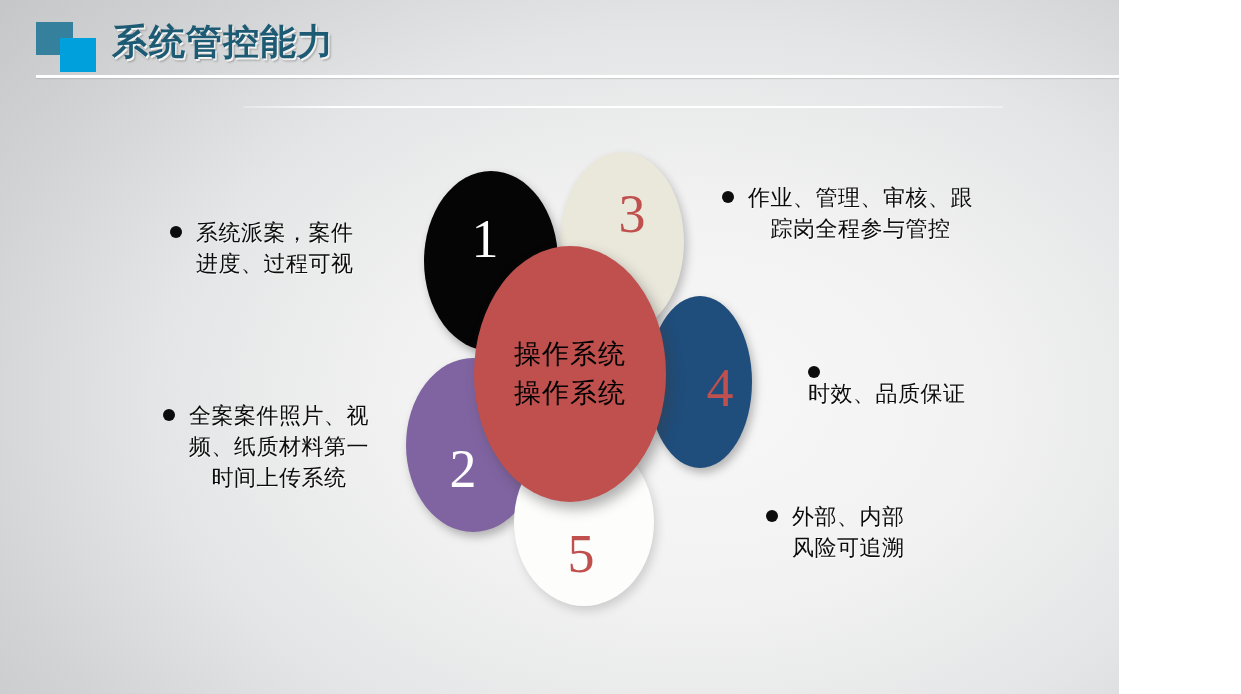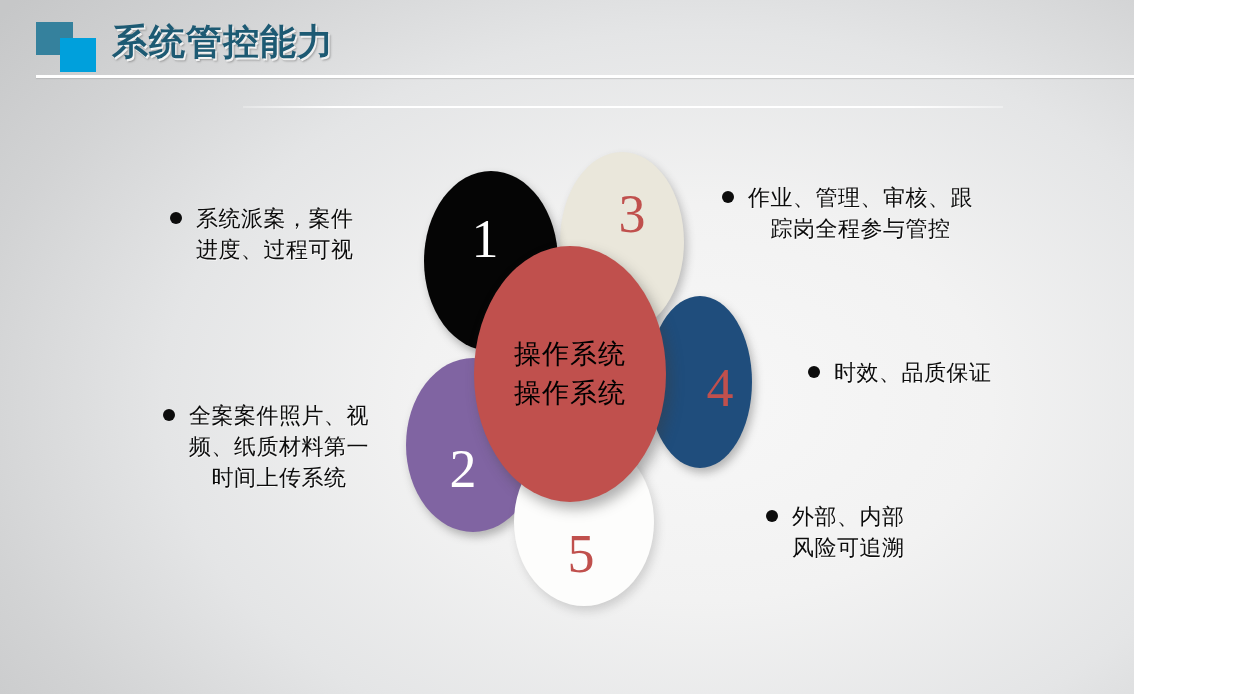--- a/index.html
+++ b/index.html
@@ -9,21 +9,20 @@
     width: 1241px; height: 694px;
     overflow: hidden;
     font-family: "Liberation Sans", "DejaVu Sans", sans-serif;
   }
   #slide {
     position: relative;
     width: 1119px; height: 694px;
     background:
       radial-gradient(ellipse 900px 620px at 62% 58%, #f7f7f7 0%, #f2f2f2 32%, #e4e5e6 60%, #d2d3d4 82%, #c6c7c8 100%);
     overflow: hidden;
-    padding-left: 15px;
   }
   
   .sq {
     position: absolute;
   }
   #sq-teal {
     left: 36px; top: 22px; width: 37px; height: 33px;
     background: #35819d;
   }
   #sq-blue {
@@ -140,27 +139,27 @@
   }
   .bullet .dot {
     flex: none;
     width: 12px; height: 12px;
     border-radius: 50%;
     background: #0c0c0c;
     margin-top: 9px;
     margin-right: 14px;
   }
   .bullet .txt { white-space: pre-line; }
-  #bullet-1 { left: 170px; top: 203px; width: 250px; }
+  #bullet-1 { left: 170px; top: 217px; width: 250px; }
   #bullet-1 .txt { text-align: center; }
   #bullet-2 { left: 163px; top: 400px; width: 265px; }
   #bullet-2 .txt { text-align: center; }
   #bullet-3 { left: 722px; top: 182px; width: 320px; }
   #bullet-3 .txt { text-align: center; }
-  #bullet-4 { left: 808px; top: 357px; width: 235px; }
+  #bullet-4 { left: 808px; top: 357px; width: 235px; flex-direction: column; }
   #bullet-4 .txt { text-align: left; }
   #bullet-5 { left: 766px; top: 501px; width: 220px; }
   #bullet-5 .txt { text-align: center; }
 </style>
 </head>
 <body>
 
 <div id="slide">
 
   <div class="sq" id="sq-teal"></div>

